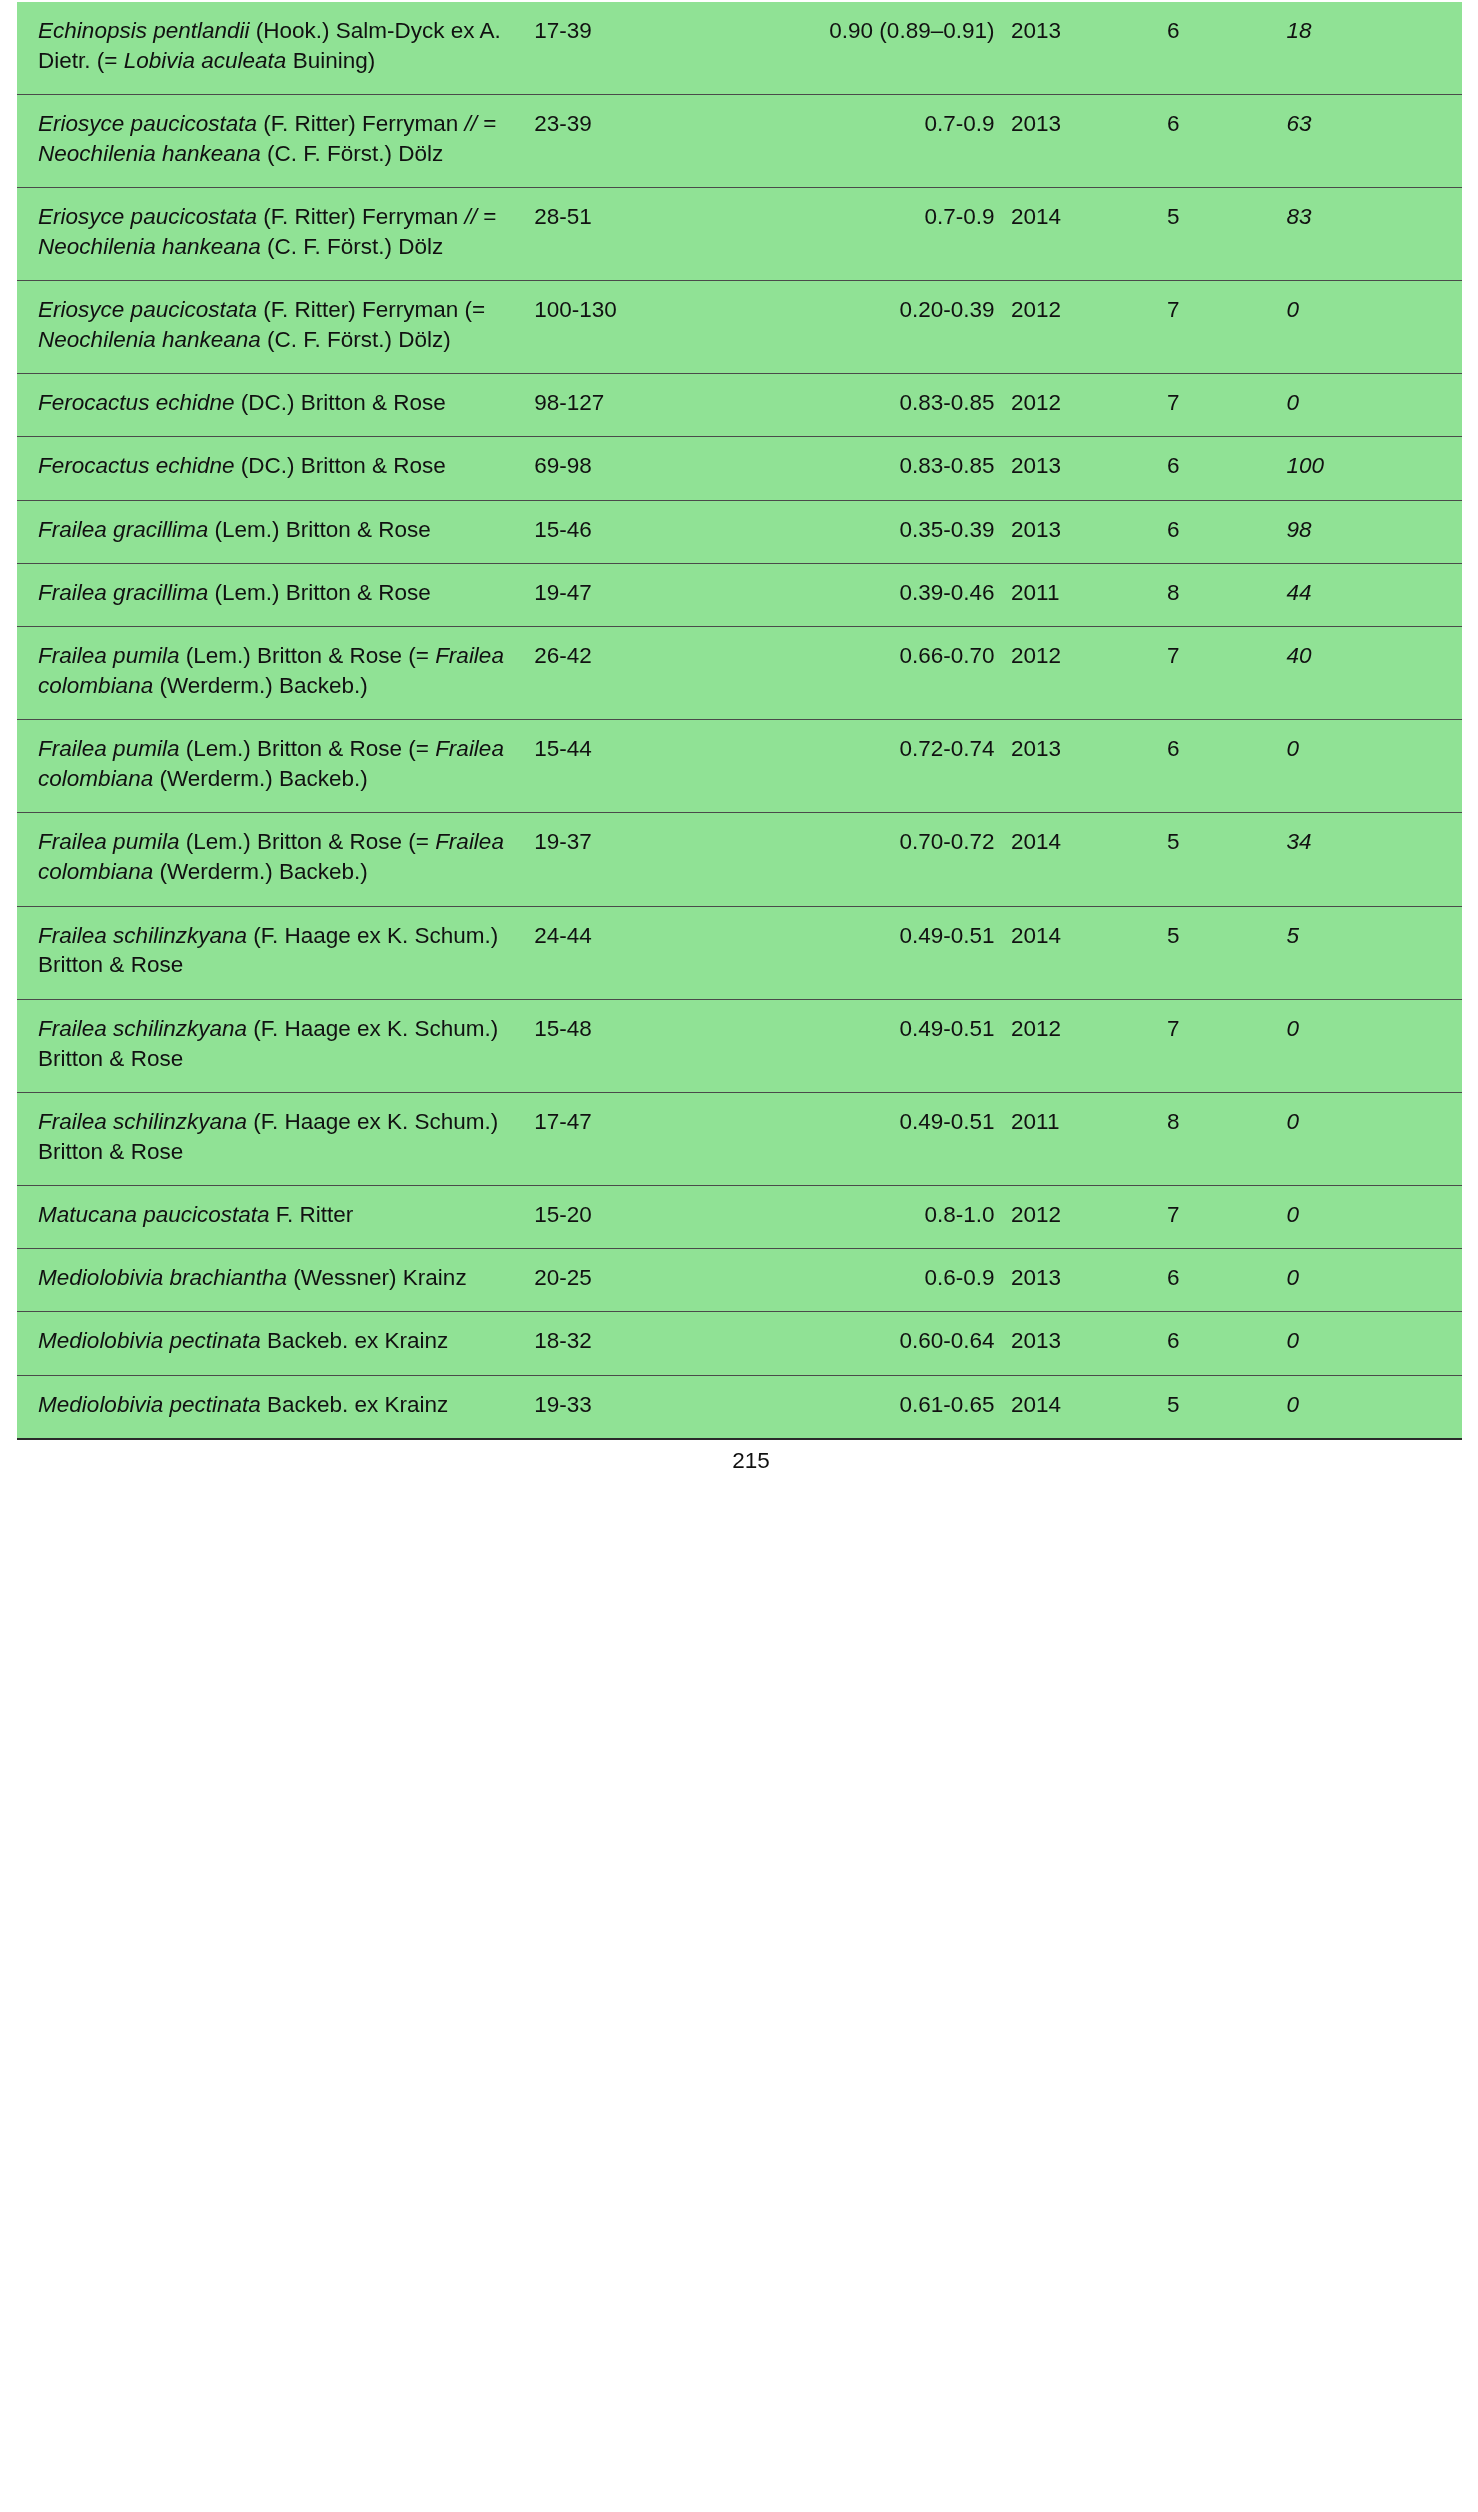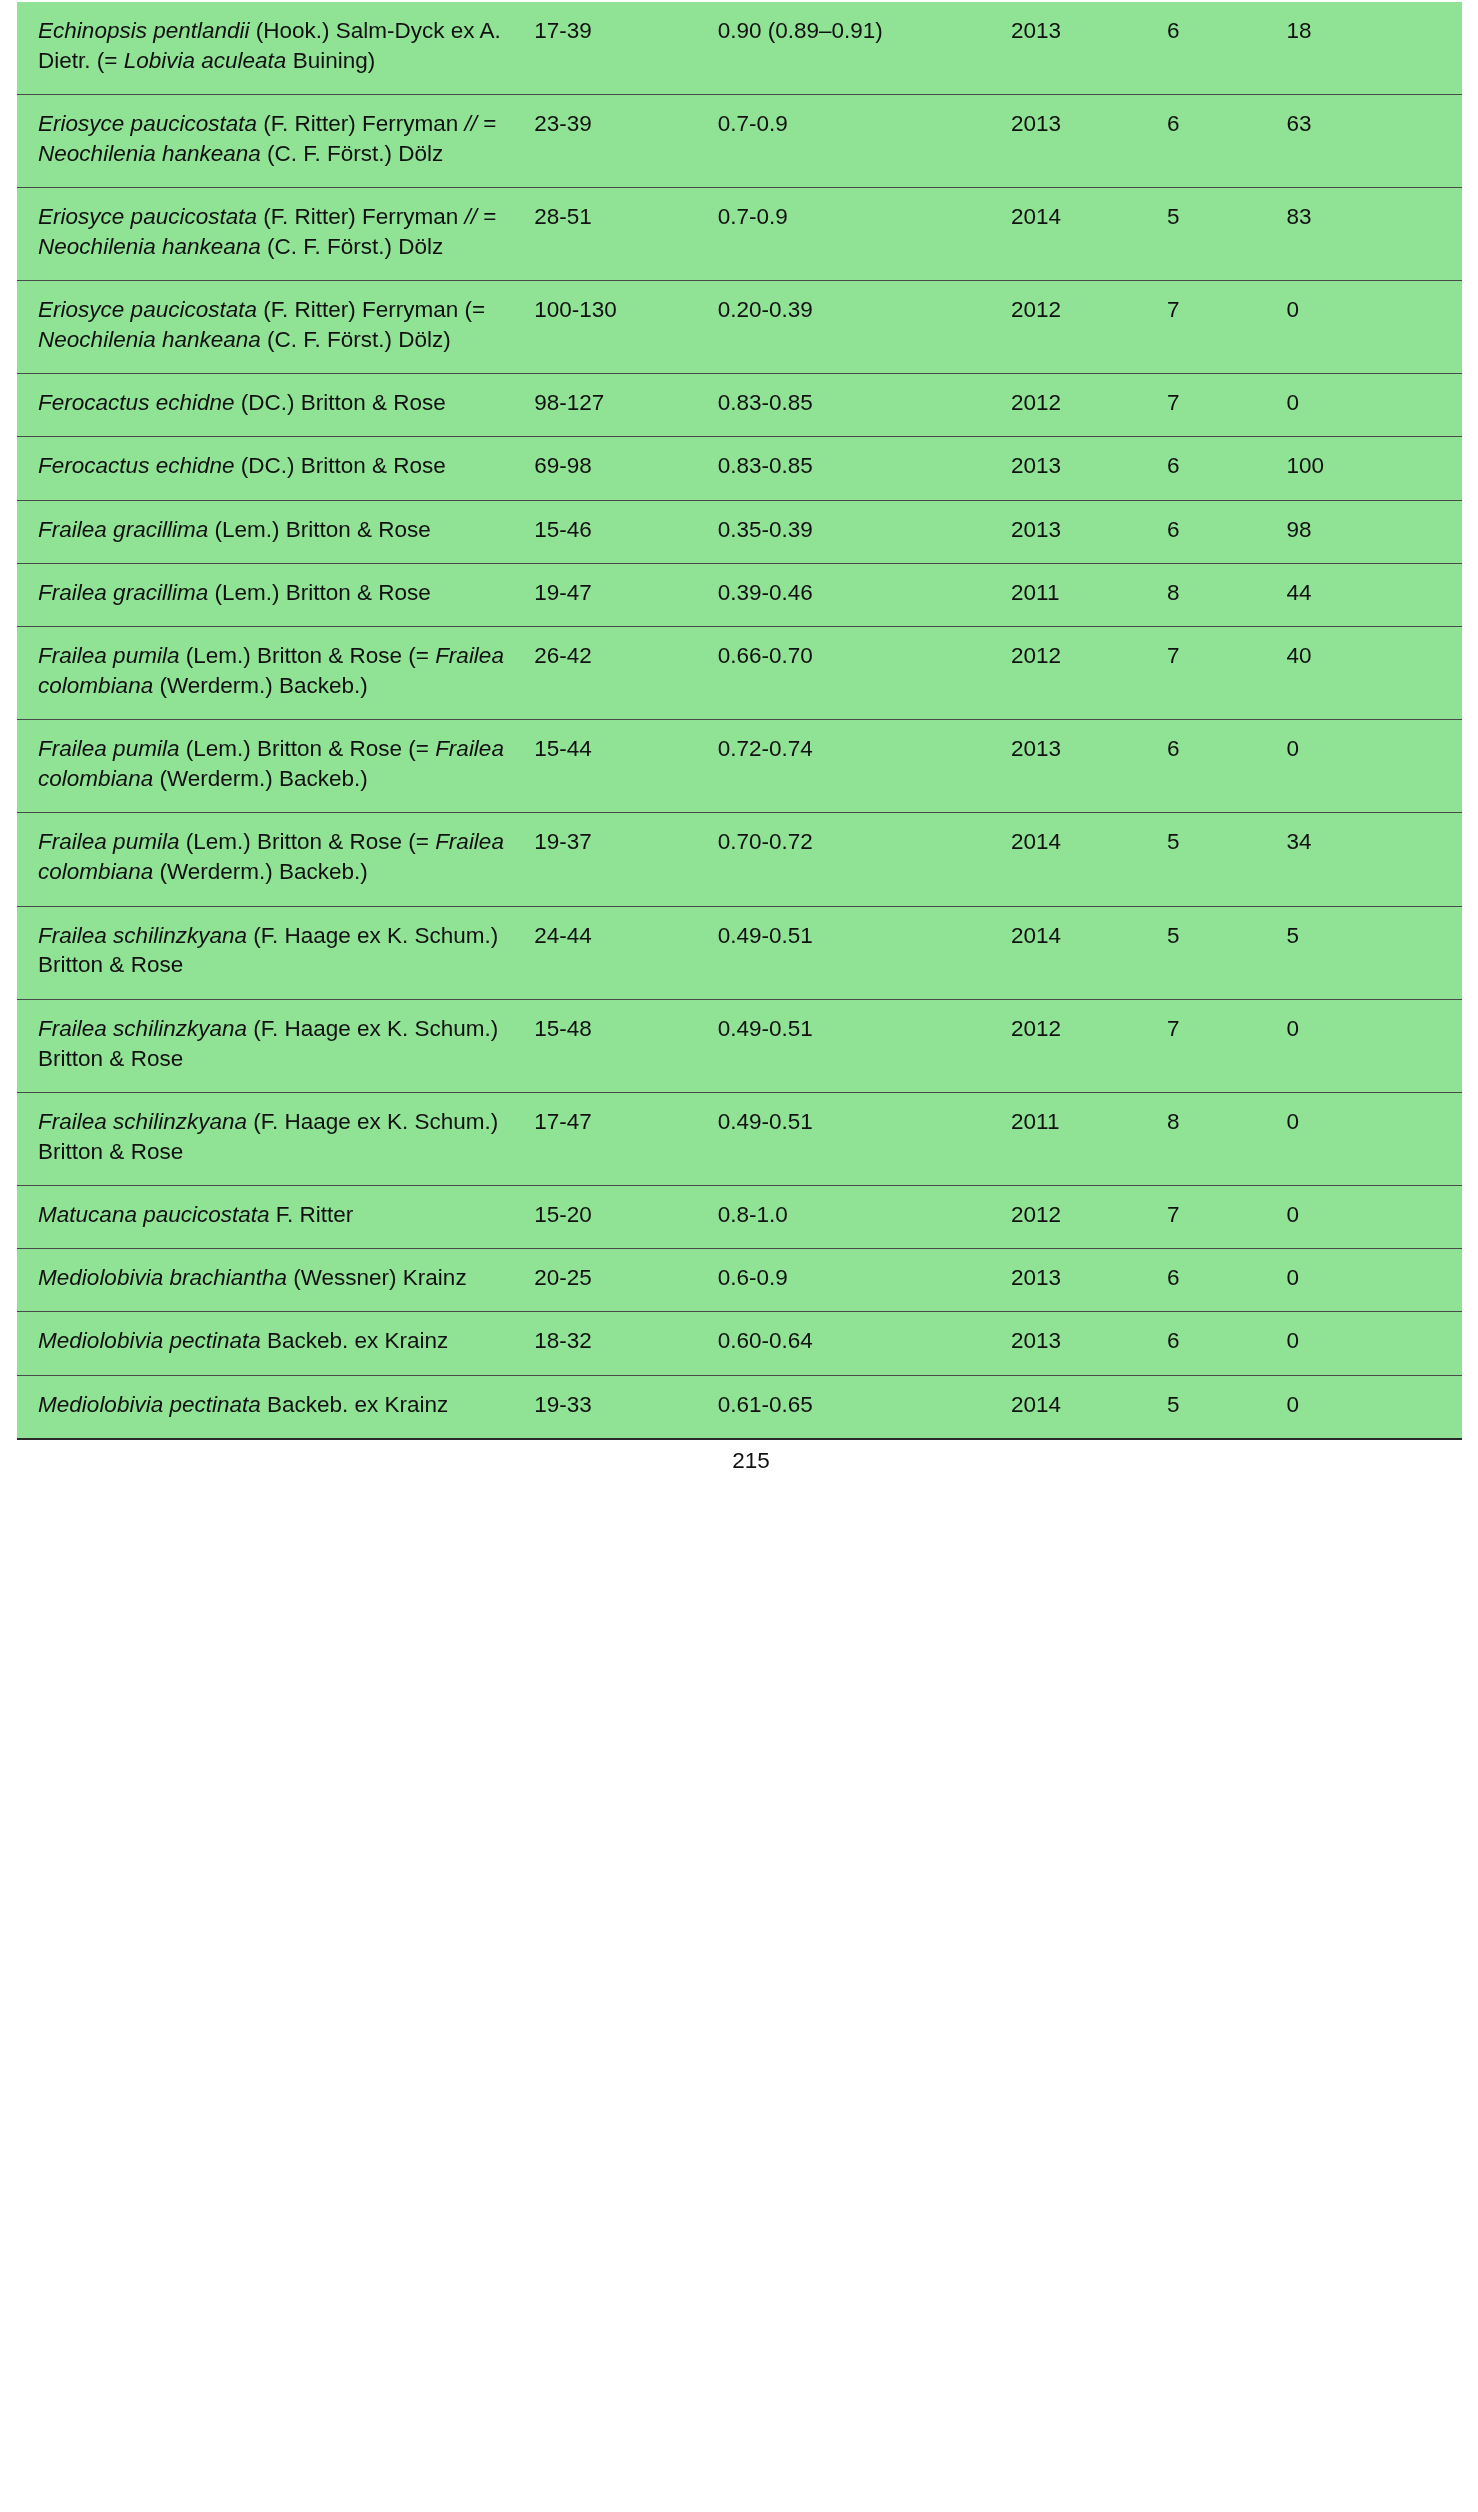--- a/index.html
+++ b/index.html
@@ -40,24 +40,24 @@
     font-size: 22.5px;
     line-height: 1.33;
     color: #111111;
     background: #90e295;
   }
   table.data-table tr:first-child td {
     border-top: none;
   }
   .col-species { width: 433px; padding-left: 21.6px !important; }
   .col-seeds   { width: 150px; }
-  .col-ratio   { width: 250px; }
+  .col-ratio   { width: 250px; text-align: right; }
   .col-year    { width: 125px; }
   .col-month   { width: 92px; }
-  .col-germ    { width: 150px; }
+  .col-germ    { width: 150px; font-style: italic; }
   em {
     font-style: italic;
   }
   .bottom-rule {
     width: 1445px;
     margin: 0 auto;
     border-top: 2.5px solid #2b2b2b;
   }
   .page-number {
     width: 100%;

